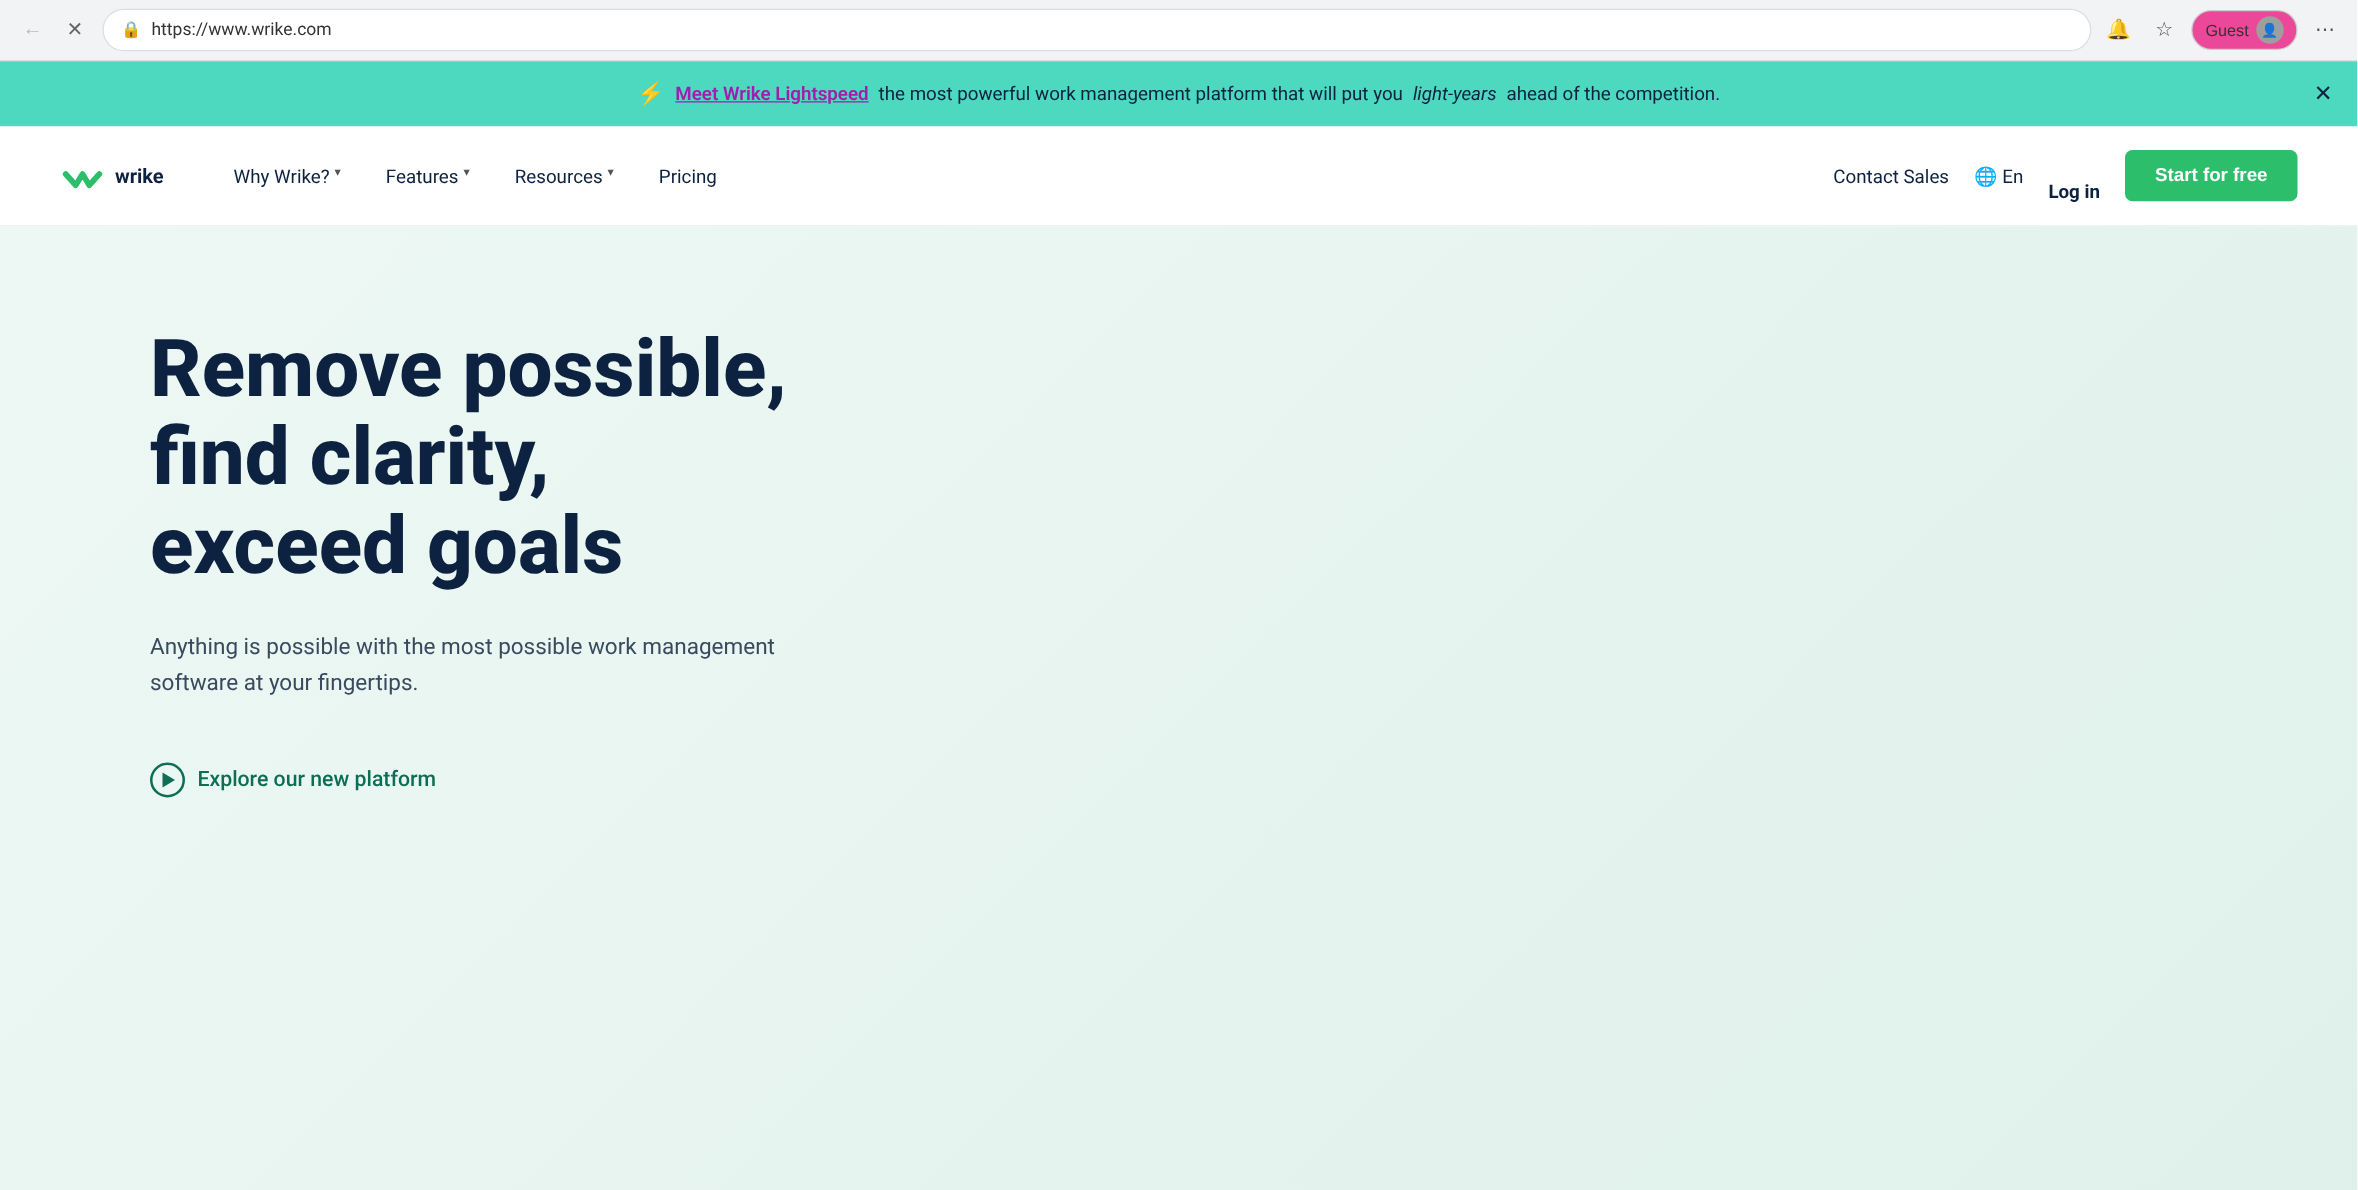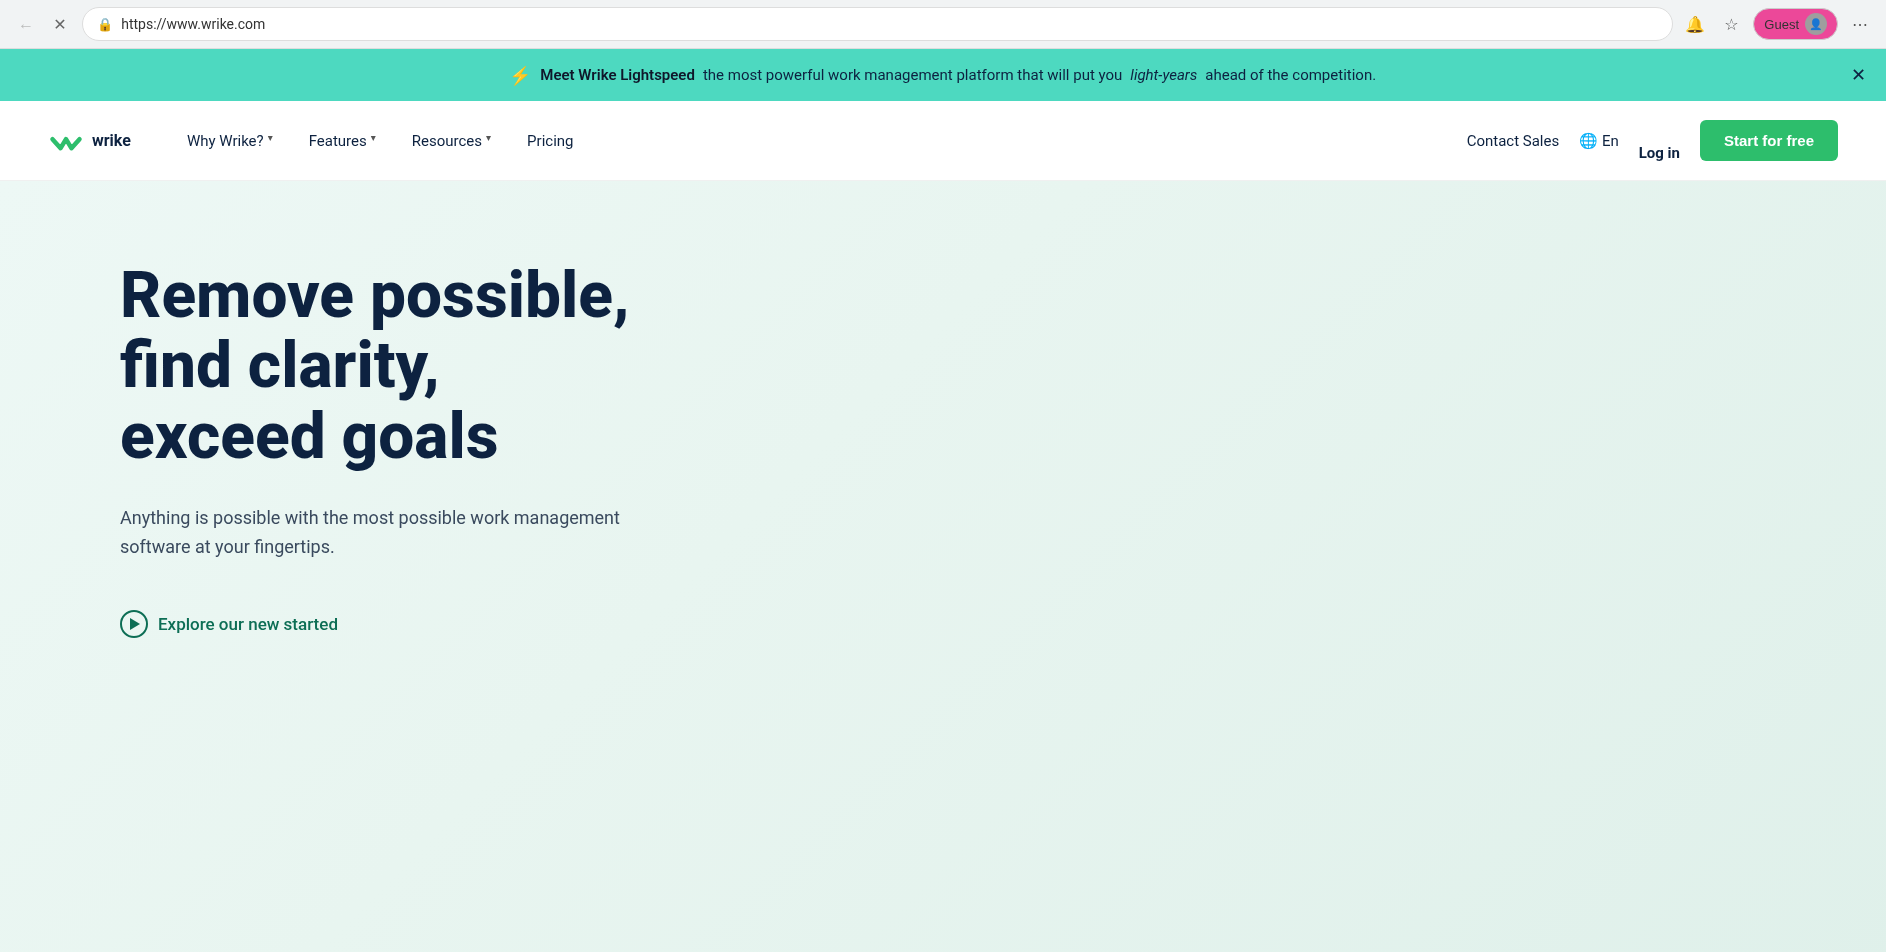--- a/index.html
+++ b/index.html
@@ -112,22 +112,23 @@
       display: flex;
       align-items: center;
       gap: 8px;
       font-size: 15px;
       color: #0d2240;
     }
     .banner-lightning {
       font-size: 18px;
     }
     .banner-link {
+      text-decoration: underline;
       font-weight: 600;
-      color: #0f172a;
+      color: #a21caf;
       cursor: pointer;
     }
     .banner-text {
       color: #0d2240;
     }
     .banner-italic {
       font-style: italic;
     }
     .banner-close {
       position: absolute;
@@ -379,17 +380,17 @@
       <span>Remove possible,</span><br>
       <span>find clarity,</span><br>
       <span>exceed goals</span>
     </h1>
     <p class="hero-subtext">Anything is possible with the most possible work management software at your fingertips.</p>
     <div class="hero-actions">
       <div class="hero-explore">
         <div class="hero-play-icon">
           <div class="hero-play-triangle"></div>
         </div>
-        <span>Explore our new started</span>
+        <span>Explore our new platform</span>
       </div>
     </div>
   </div>
 </section>
 
 </body></html>

